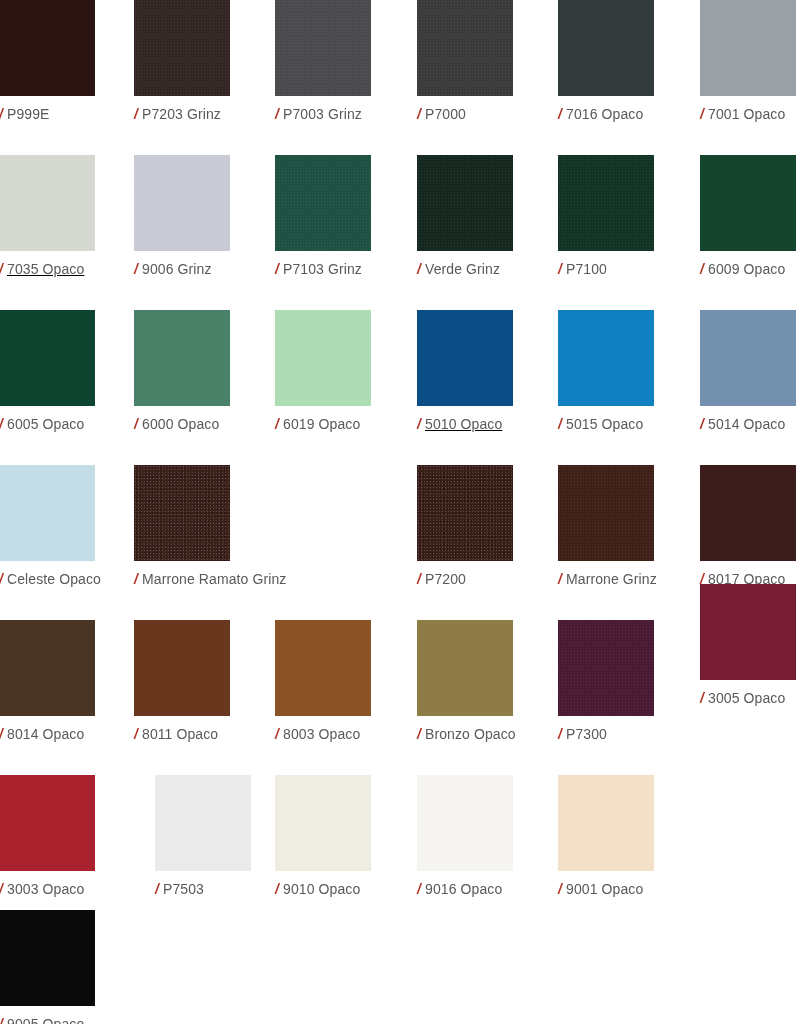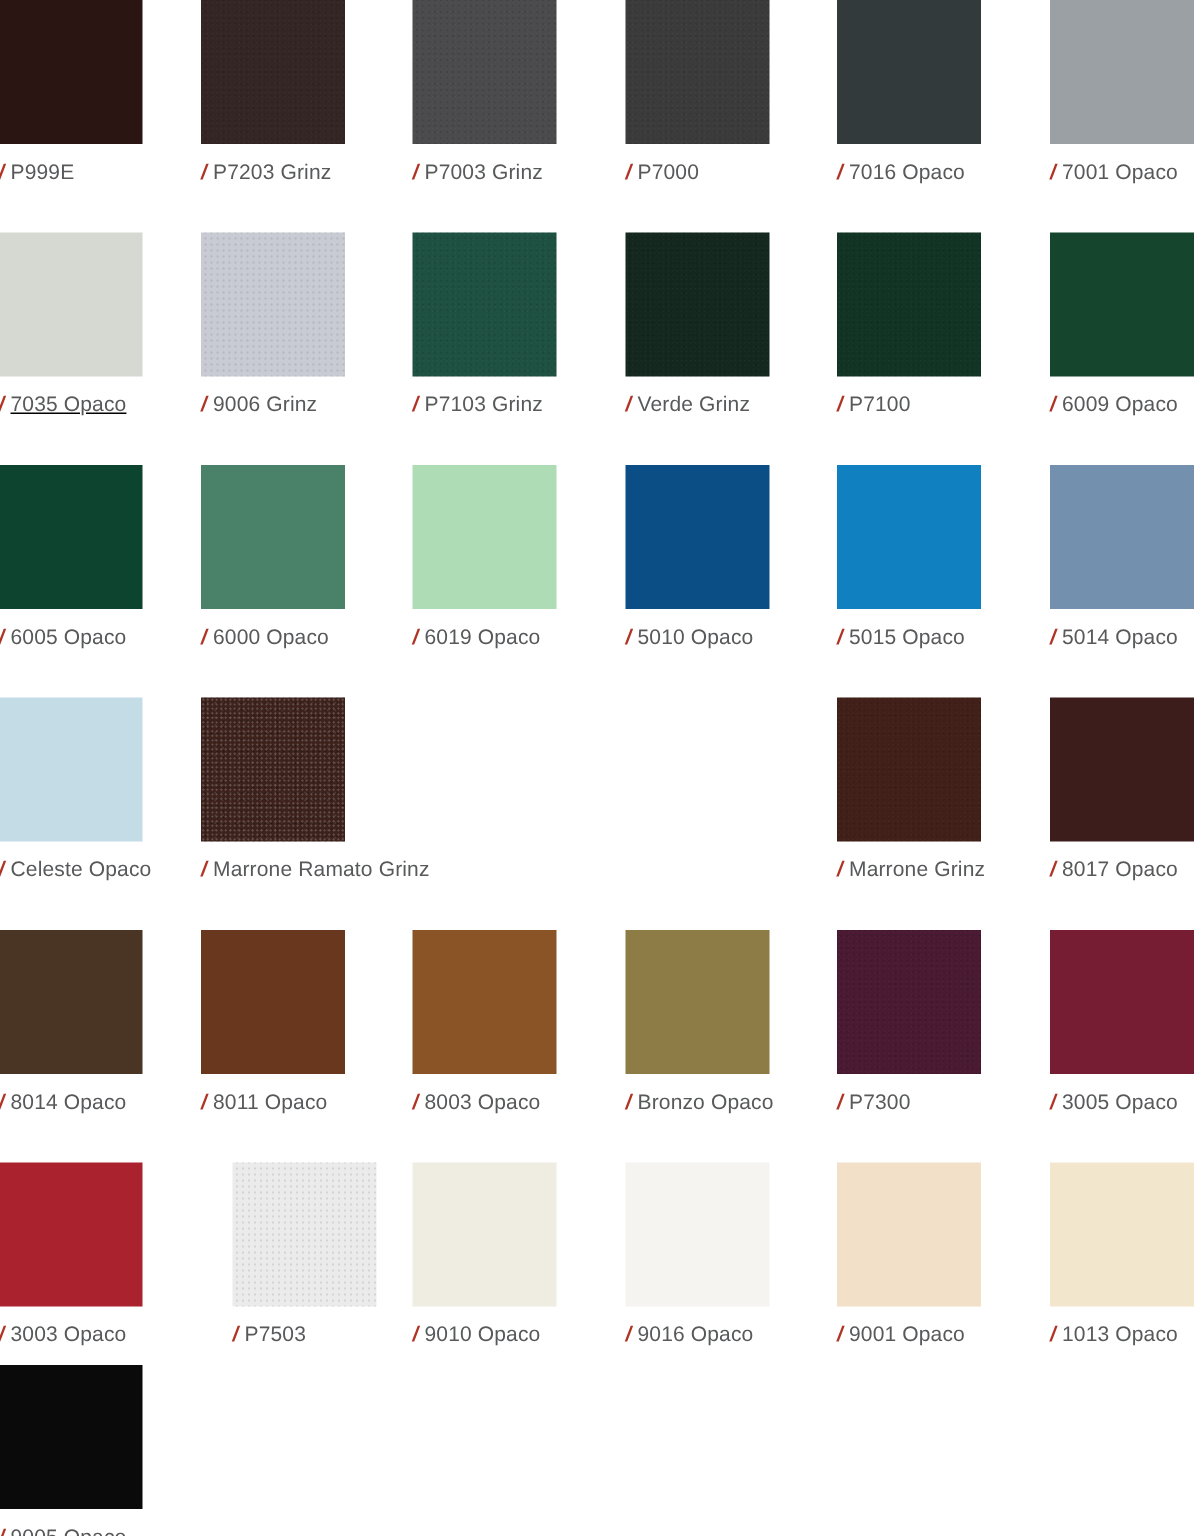--- a/index.html
+++ b/index.html
@@ -126,40 +126,44 @@
       <div class="swatch-label"><span class="swatch-slash">/</span><span>6005 Opaco</span></div>
     </div>
     <div class="swatch-cell" style="left: 134px; top: 310px;">
       <div class="swatch-chip" style="background-color: rgb(74, 130, 105);"></div>
       <div class="swatch-label"><span class="swatch-slash">/</span><span>6000 Opaco</span></div>
     </div>
     <div class="swatch-cell" style="left: 275px; top: 310px;">
       <div class="swatch-chip" style="background-color: rgb(173, 220, 181);"></div>
       <div class="swatch-label"><span class="swatch-slash">/</span><span>6019 Opaco</span></div>
     </div>
-    <div class="swatch-cell" style="left: 417px; top: 310px;">
+    <div class="swatch-cell" style="left: 417px; top: 310px; text-decoration: underline;">
       <div class="swatch-chip" style="background-color: rgb(11, 78, 134);"></div>
       <div class="swatch-label"><span class="swatch-slash">/</span><span>5010 Opaco</span></div>
     </div>
     <div class="swatch-cell" style="left: 558px; top: 310px;">
       <div class="swatch-chip" style="background-color: rgb(17, 128, 192);"></div>
       <div class="swatch-label"><span class="swatch-slash">/</span><span>5015 Opaco</span></div>
     </div>
     <div class="swatch-cell" style="left: 700px; top: 310px;">
       <div class="swatch-chip" style="background-color: rgb(115, 144, 174);"></div>
       <div class="swatch-label"><span class="swatch-slash">/</span><span>5014 Opaco</span></div>
     </div>
     <div class="swatch-cell" style="left: -1px; top: 465px;">
       <div class="swatch-chip" style="background-color: rgb(196, 220, 229);"></div>
       <div class="swatch-label"><span class="swatch-slash">/</span><span>Celeste Opaco</span></div>
     </div>
     <div class="swatch-cell" style="left: 134px; top: 465px;">
       <div class="swatch-chip grain grain-heavy" style="background-color: rgb(61, 34, 28);"></div>
       <div class="swatch-label"><span class="swatch-slash">/</span><span>Marrone Ramato Grinz</span></div>
     </div>
+    <div class="swatch-cell" style="left: 417px; top: 465px;">
+      <div class="swatch-chip grain grain-heavy" style="background-color: rgb(60, 32, 26);"></div>
+      <div class="swatch-label"><span class="swatch-slash">/</span><span>P7200</span></div>
+    </div>
     <div class="swatch-cell" style="left: 558px; top: 465px;">
       <div class="swatch-chip grain" style="background-color: rgb(65, 32, 25);"></div>
       <div class="swatch-label"><span class="swatch-slash">/</span><span>Marrone Grinz</span></div>
     </div>
     <div class="swatch-cell" style="left: 700px; top: 465px;">
       <div class="swatch-chip" style="background-color: rgb(61, 29, 27);"></div>
       <div class="swatch-label"><span class="swatch-slash">/</span><span>8017 Opaco</span></div>
     </div>
     <div class="swatch-cell" style="left: -1px; top: 620px;">
       <div class="swatch-chip" style="background-color: rgb(74, 53, 36);"></div>
@@ -174,21 +178,21 @@
       <div class="swatch-label"><span class="swatch-slash">/</span><span>8003 Opaco</span></div>
     </div>
     <div class="swatch-cell" style="left: 417px; top: 620px;">
       <div class="swatch-chip" style="background-color: rgb(141, 124, 69);"></div>
       <div class="swatch-label"><span class="swatch-slash">/</span><span>Bronzo Opaco</span></div>
     </div>
     <div class="swatch-cell" style="left: 558px; top: 620px;">
       <div class="swatch-chip grain" style="background-color: rgb(74, 26, 51);"></div>
       <div class="swatch-label"><span class="swatch-slash">/</span><span>P7300</span></div>
     </div>
-    <div class="swatch-cell" style="left: 700px; top: 620px;">
+    <div class="swatch-cell" style="left: 700px; top: 584px;">
       <div class="swatch-chip" style="background-color: rgb(118, 28, 51);"></div>
       <div class="swatch-label"><span class="swatch-slash">/</span><span>3005 Opaco</span></div>
     </div>
     <div class="swatch-cell" style="left: -1px; top: 775px;">
       <div class="swatch-chip" style="background-color: rgb(169, 34, 46);"></div>
       <div class="swatch-label"><span class="swatch-slash">/</span><span>3003 Opaco</span></div>
     </div>
     <div class="swatch-cell" style="left: 134px; top: 775px; padding-left: 21px;">
       <div class="swatch-chip grain" style="background-color: rgb(235, 235, 235);"></div>
       <div class="swatch-label"><span class="swatch-slash">/</span><span>P7503</span></div>
@@ -198,21 +202,17 @@
       <div class="swatch-label"><span class="swatch-slash">/</span><span>9010 Opaco</span></div>
     </div>
     <div class="swatch-cell" style="left: 417px; top: 775px;">
       <div class="swatch-chip" style="background-color: rgb(245, 244, 240);"></div>
       <div class="swatch-label"><span class="swatch-slash">/</span><span>9016 Opaco</span></div>
     </div>
     <div class="swatch-cell" style="left: 558px; top: 775px;">
       <div class="swatch-chip" style="background-color: rgb(242, 224, 200);"></div>
       <div class="swatch-label"><span class="swatch-slash">/</span><span>9001 Opaco</span></div>
     </div>
-    <div class="swatch-cell" style="left: 700px; top: 775px;">
-      <div class="swatch-chip" style="background-color: rgb(242, 231, 205);"></div>
-      <div class="swatch-label"><span class="swatch-slash">/</span><span>1013 Opaco</span></div>
-    </div>
     <div class="swatch-cell" style="left: -1px; top: 910px;">
       <div class="swatch-chip" style="background-color: rgb(10, 10, 10);"></div>
       <div class="swatch-label"><span class="swatch-slash">/</span><span>9005 Opaco</span></div>
     </div>
   </div>
 
 </body></html>

